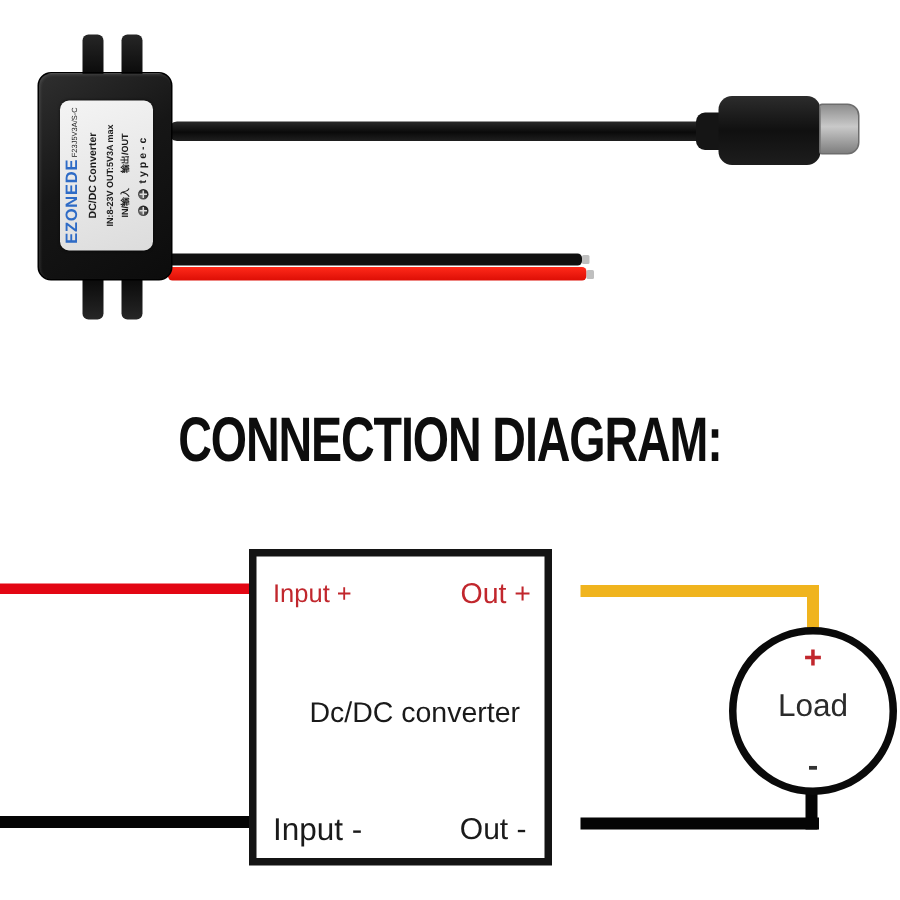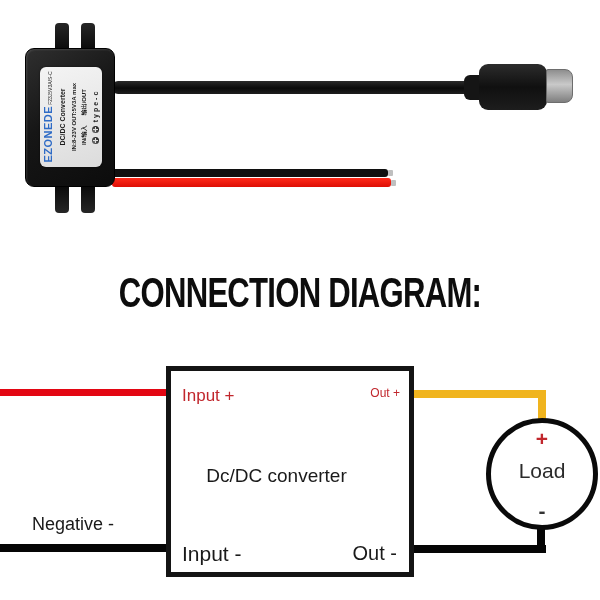--- a/index.html
+++ b/index.html
@@ -110,29 +110,29 @@
   
   .wire { position: absolute; }
   .w-red   { left: 0; top: 389px; width: 168px; height: 7px; background: #e30613; }
   .w-neg   { left: 0; top: 544px; width: 168px; height: 8px; background: #050505; }
   .w-yel-h { left: 387px; top: 390px; width: 159px; height: 8px; background: #f0b41e; }
   .w-yel-v { left: 538px; top: 390px; width: 8px; height: 30px; background: #f0b41e; }
   .w-blk-v { left: 537px; top: 524px; width: 8px; height: 29px; background: #050505; }
   .w-blk-h { left: 387px; top: 545px; width: 159px; height: 8px; background: #050505; }
 
   .conv-box {
-    left: 166px; top: 366px; width: 248px; height: 211px;
+    left: 166px; top: 366px; width: 202px; height: 211px;
     background: #ffffff;
     border: 5px solid #141414;
   }
   .dia-text { position: absolute; white-space: nowrap; }
   .red-t { color: #c1272d; }
   .blk-t { color: #1a1a1a; }
   .t-input-plus  { left: 11px; top: 15px; font-size: 17px; }
-  .t-out-plus    { right: 9px; top: 15px; font-size: 12px; }
+  .t-out-plus    { right: 9px; top: 15px; font-size: 19px; }
   .t-conv        { left: 0; top: 94px; width: 211px; text-align: center; font-size: 19px; }
   .t-input-minus { left: 11px; top: 171px; font-size: 21px; }
   .t-out-minus   { right: 12px; top: 171px; font-size: 20px; }
   .t-positive { left: 36px;  top: 402px; font-size: 18px; }
   .t-negative { left: 32px;  top: 514px; font-size: 18px; }
 
   .load-circle {
     left: 486px; top: 418px; width: 112px; height: 112px;
     background: #ffffff;
     border: 5px solid #0a0a0a;
@@ -188,21 +188,20 @@
 
 <div class="abs" style="left:0;top:340px;width:600px;height:260px;">
 
   <div class="wire w-red" style="top:49px;"></div>
   <div class="wire w-neg" style="top:204px;"></div>
   <div class="wire w-yel-h" style="top:50px;"></div>
   <div class="wire w-yel-v" style="top:50px;"></div>
   <div class="wire w-blk-v" style="top:184px;"></div>
   <div class="wire w-blk-h" style="top:205px;"></div>
 
-  <div class="dia-text blk-t t-negative" style="top:174px;">Negative -</div>
 
   <div class="abs conv-box" style="top:26px;">
     <div class="dia-text red-t t-input-plus">Input +</div>
     <div class="dia-text red-t t-out-plus">Out +</div>
     <div class="dia-text blk-t t-conv">Dc/DC converter</div>
     <div class="dia-text blk-t t-input-minus">Input -</div>
     <div class="dia-text blk-t t-out-minus">Out -</div>
   </div>
 
   <div class="abs load-circle" style="top:78px;">

